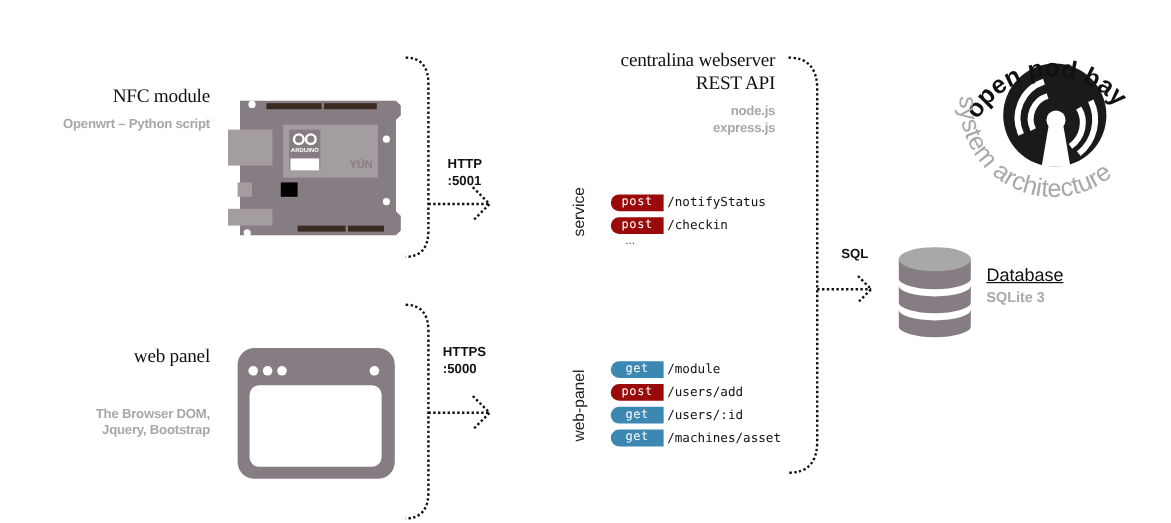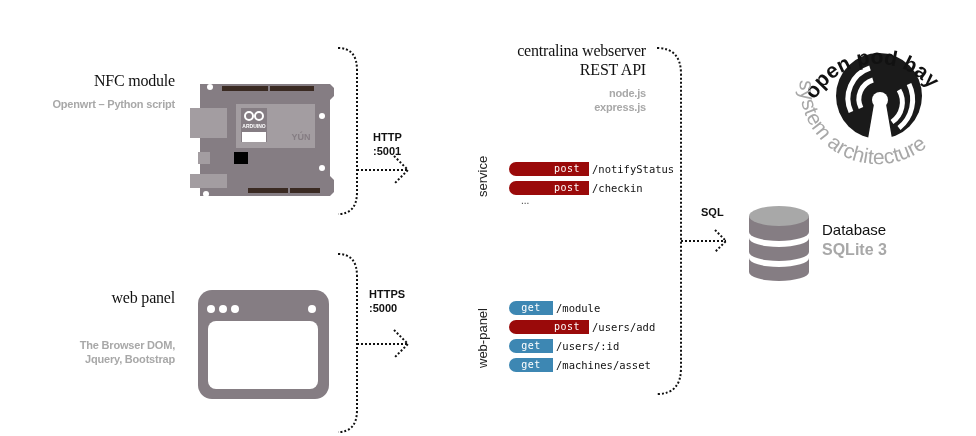--- a/index.html
+++ b/index.html
@@ -4,21 +4,21 @@
   <style>
     html, body { margin: 0; padding: 0; background: #ffffff; }
     body { width: 976px; height: 436px; position: relative; overflow: hidden; font-family: "Liberation Sans", sans-serif; }
     .abs { position: absolute; }
     .title { font-family: Liberation Serif, serif; font-size: 16px; color: #111; text-align: right; letter-spacing: -0.2px; }
     .sub { font-family: "Liberation Sans", sans-serif; font-size: 11px; font-weight: bold; color: #a8a8a8; text-align: right; line-height: 14px; letter-spacing: -0.2px; }
     .proto { font-family: "Liberation Sans", sans-serif; font-size: 11px; font-weight: bold; color: #111; line-height: 14px; }
     .vlabel { font-family: "Liberation Sans", sans-serif; font-size: 13px; color: #222; transform-origin: left top; transform: rotate(-90deg); white-space: nowrap; }
     .route { display: flex; align-items: center; height: 15px; margin-bottom: 4px; }
     .badge { width: 44px; height: 14px; border-radius: 7px 0 0 7px; color: #fff; font-family: "DejaVu Sans Mono", monospace; font-size: 10px; display: flex; align-items: center; justify-content: center; letter-spacing: 0.5px; }
-    .badge.post { background: #9a0a0a; padding-left: 36px; }
+    .badge.post { background: #9a0a0a; }
     .badge.get { background: #3d87b3; }
     .path { font-family: "DejaVu Sans Mono", monospace; font-size: 10.5px; color: #111; margin-left: 3px; }
     .ellipsis { font-family: "Liberation Sans", sans-serif; font-size: 10px; color: #444; }
     svg.full { position: absolute; left: 0; top: 0; }
   </style>
 </head>
 <body>
 
 <svg class="full" width="976" height="436" viewBox="0 0 976 436">
   <defs>
@@ -157,14 +157,14 @@
   <div class="route">
     <span class="badge get" style="background: rgb(61, 135, 179);">get</span>
     <span class="path">/users/:id</span>
   </div>
   <div class="route">
     <span class="badge get" style="background: rgb(61, 135, 179);">get</span>
     <span class="path">/machines/asset</span>
   </div>
 </div>
 
-<div class="abs" style="left:822px; top:221px; font-size:15px; color:#111; font-family:'Liberation Sans', sans-serif;">Database</div>
-<div class="abs" style="left:822px; top:241px; font-size:16px; font-weight:bold; color:#a8a8a8; font-family:'Liberation Sans', sans-serif;">SQLite 3</div>
+<div class="abs" style="left:822px; top:221px; font-size:15px; color:#111; font-family:'Liberation Sans', sans-serif;text-decoration:underline;">Database</div>
+<div class="abs" style="left:822px; top:241px; font-size:12px; font-weight:bold; color:#a8a8a8; font-family:'Liberation Sans', sans-serif;">SQLite 3</div>
 
 </body></html>

